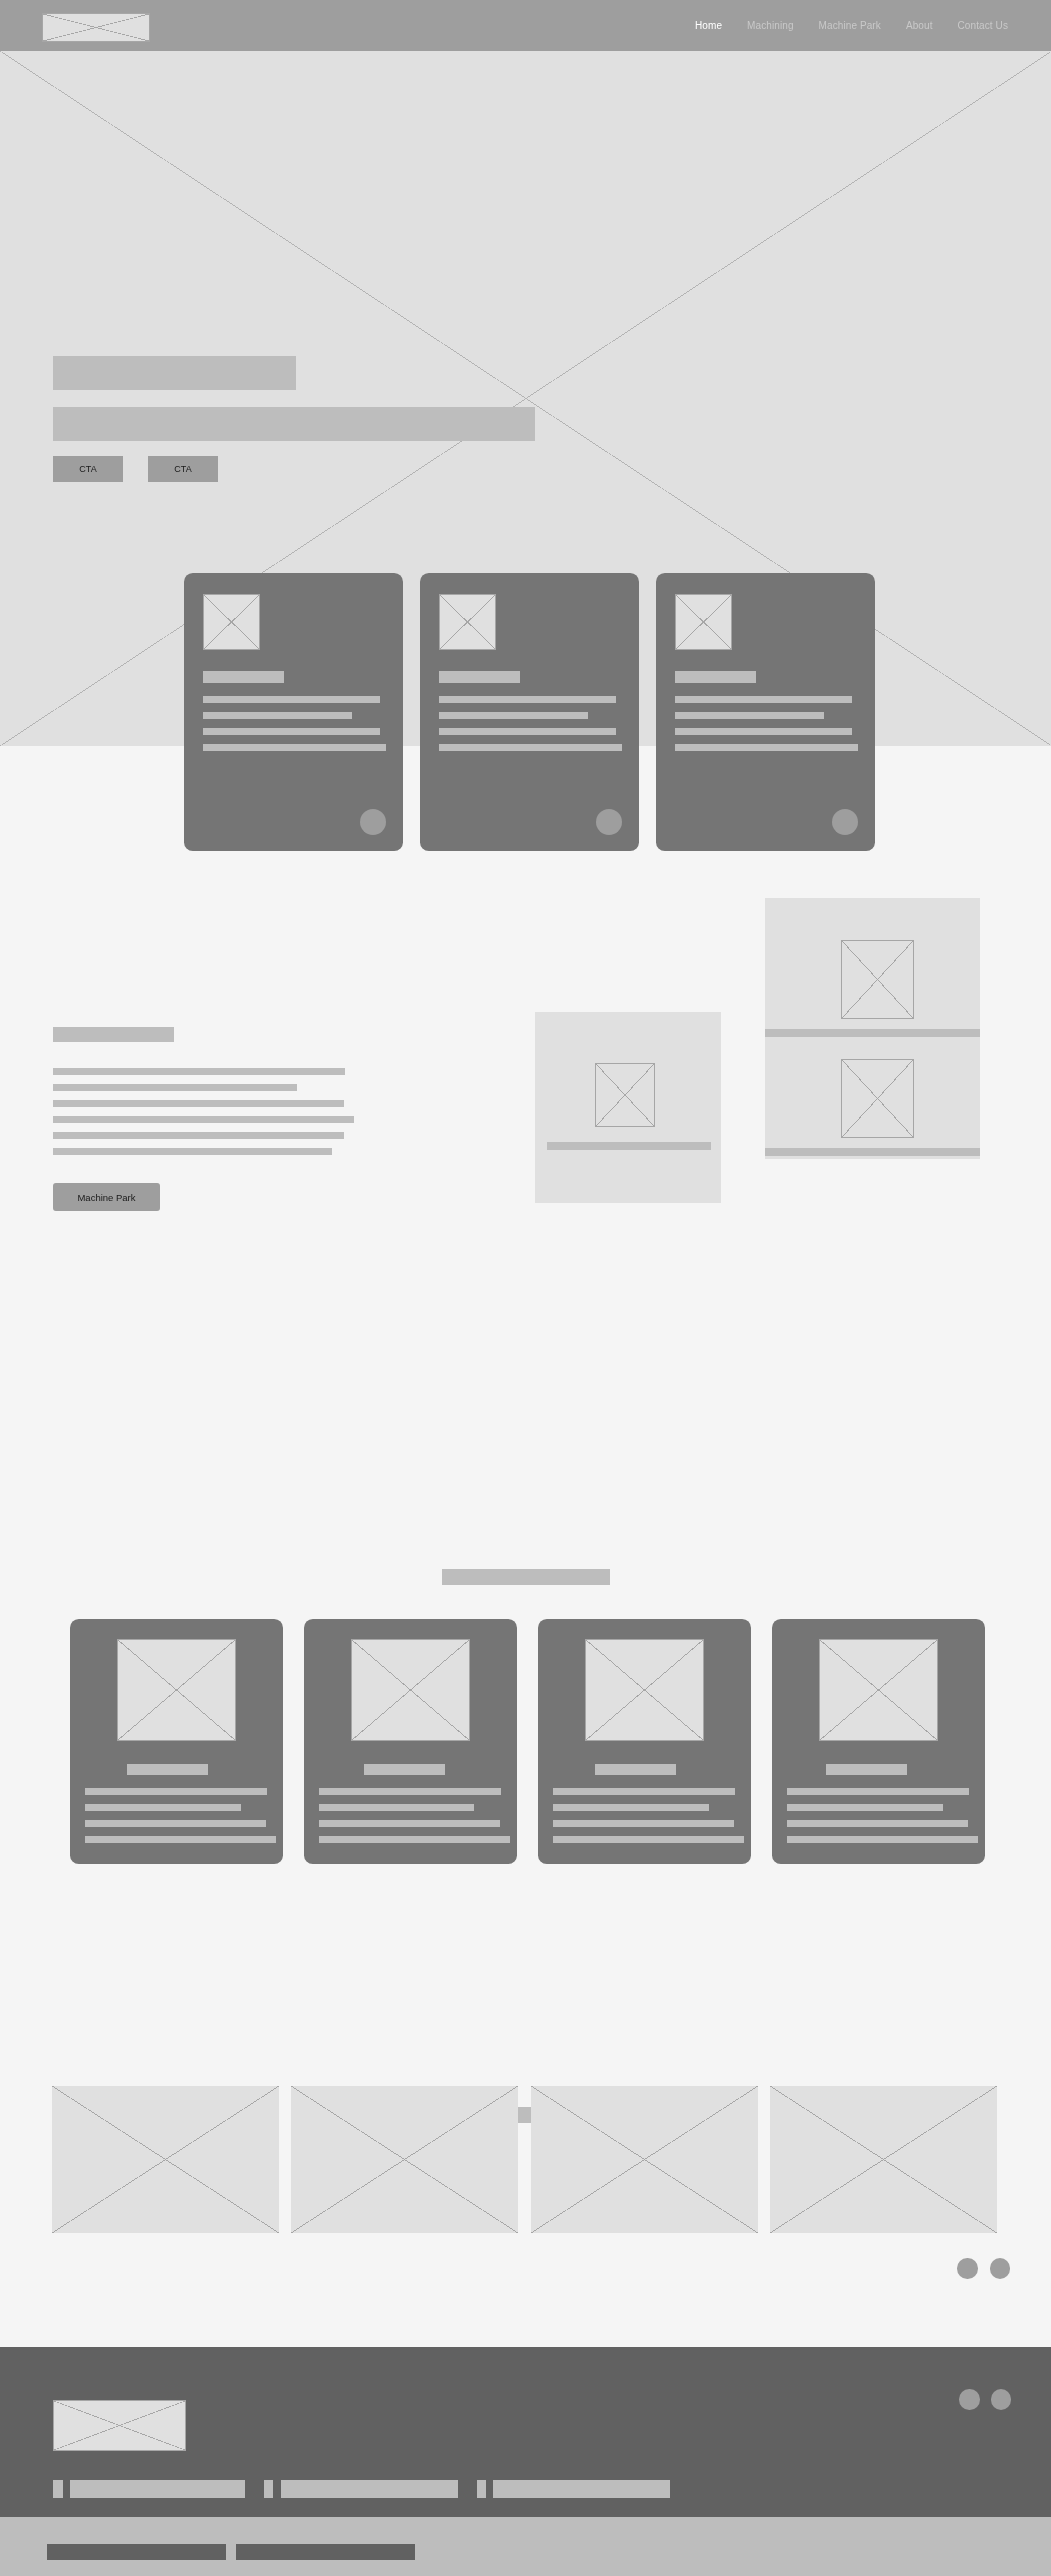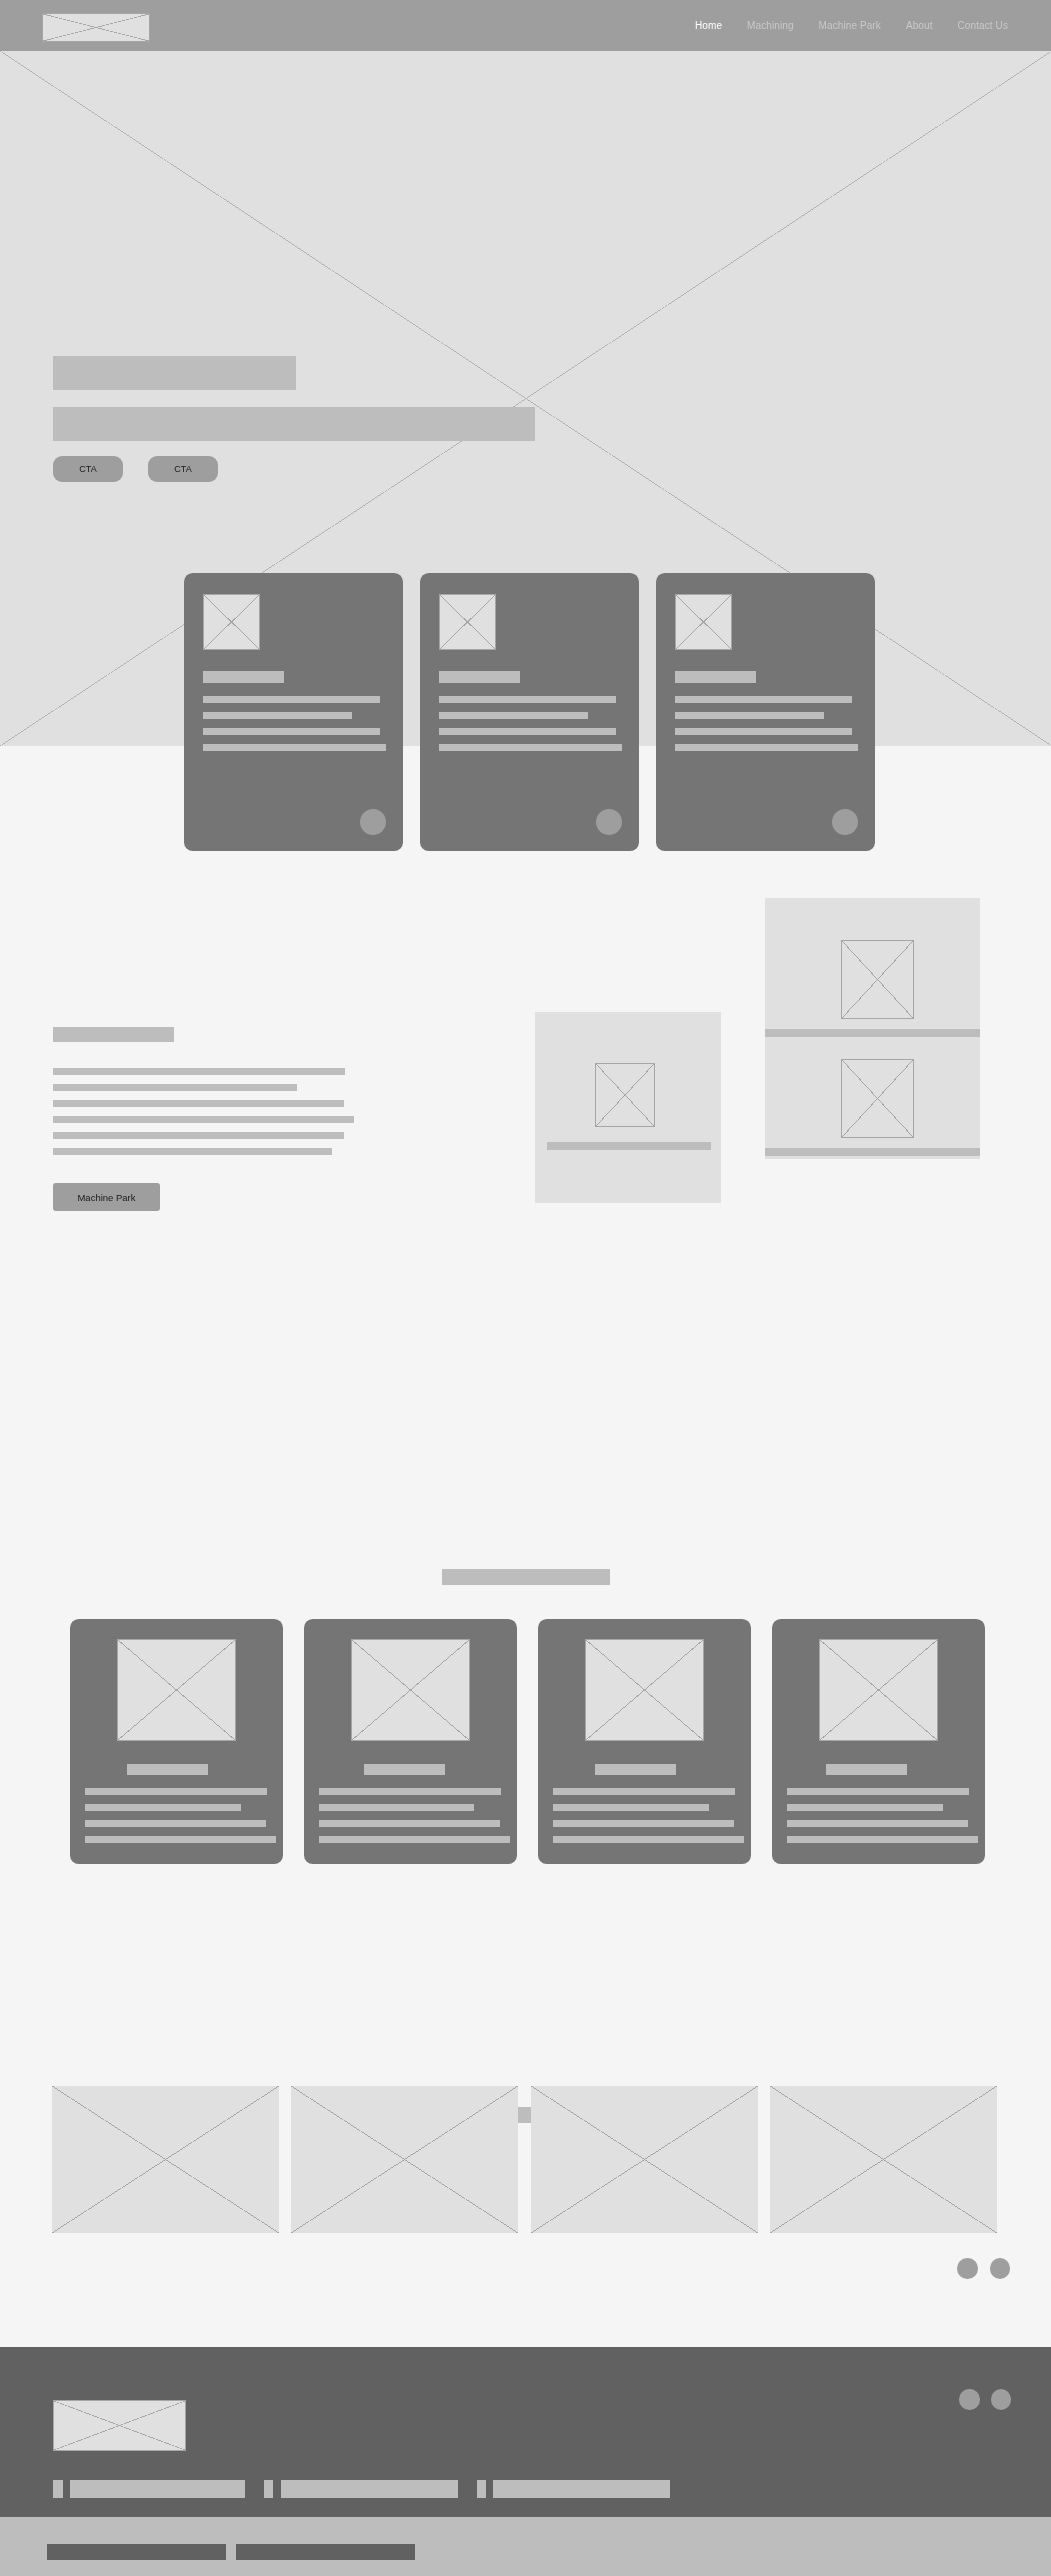--- a/index.html
+++ b/index.html
@@ -75,21 +75,21 @@
   }
   .hero-x::after {
     background-image: linear-gradient(to bottom right,
       transparent calc(50% - 0.4px), #b3b3b3 calc(50% - 0.4px),
       #b3b3b3 calc(50% + 0.4px), transparent calc(50% + 0.4px));
   }
   .hero-title   { position: absolute; left: 53px; top: 305px;  width: 243px; height: 34px; }
   .hero-sub     { position: absolute; left: 53px; top: 356px;  width: 482px; height: 34px; }
   .hero-btns    { position: absolute; left: 53px; top: 405px;  display: flex; gap: 25px; }
   .cta {
-    width: 70px; height: 26px; border-radius: 9px;
+    width: 70px; height: 26px; border-radius: 0;
     background: #9e9e9e; color: #1a1a1a; font-size: 9px;
     display: flex; align-items: center; justify-content: center;
     border: none; cursor: pointer; font-family: "Liberation Sans", sans-serif;
   }
 
   
   .hero-cards { position: absolute; left: 184px; top: 573px; display: flex; gap: 17px; }
   .hcard {
     width: 219px; height: 278px; border-radius: 8.8px;
     background: #757575; position: relative;

